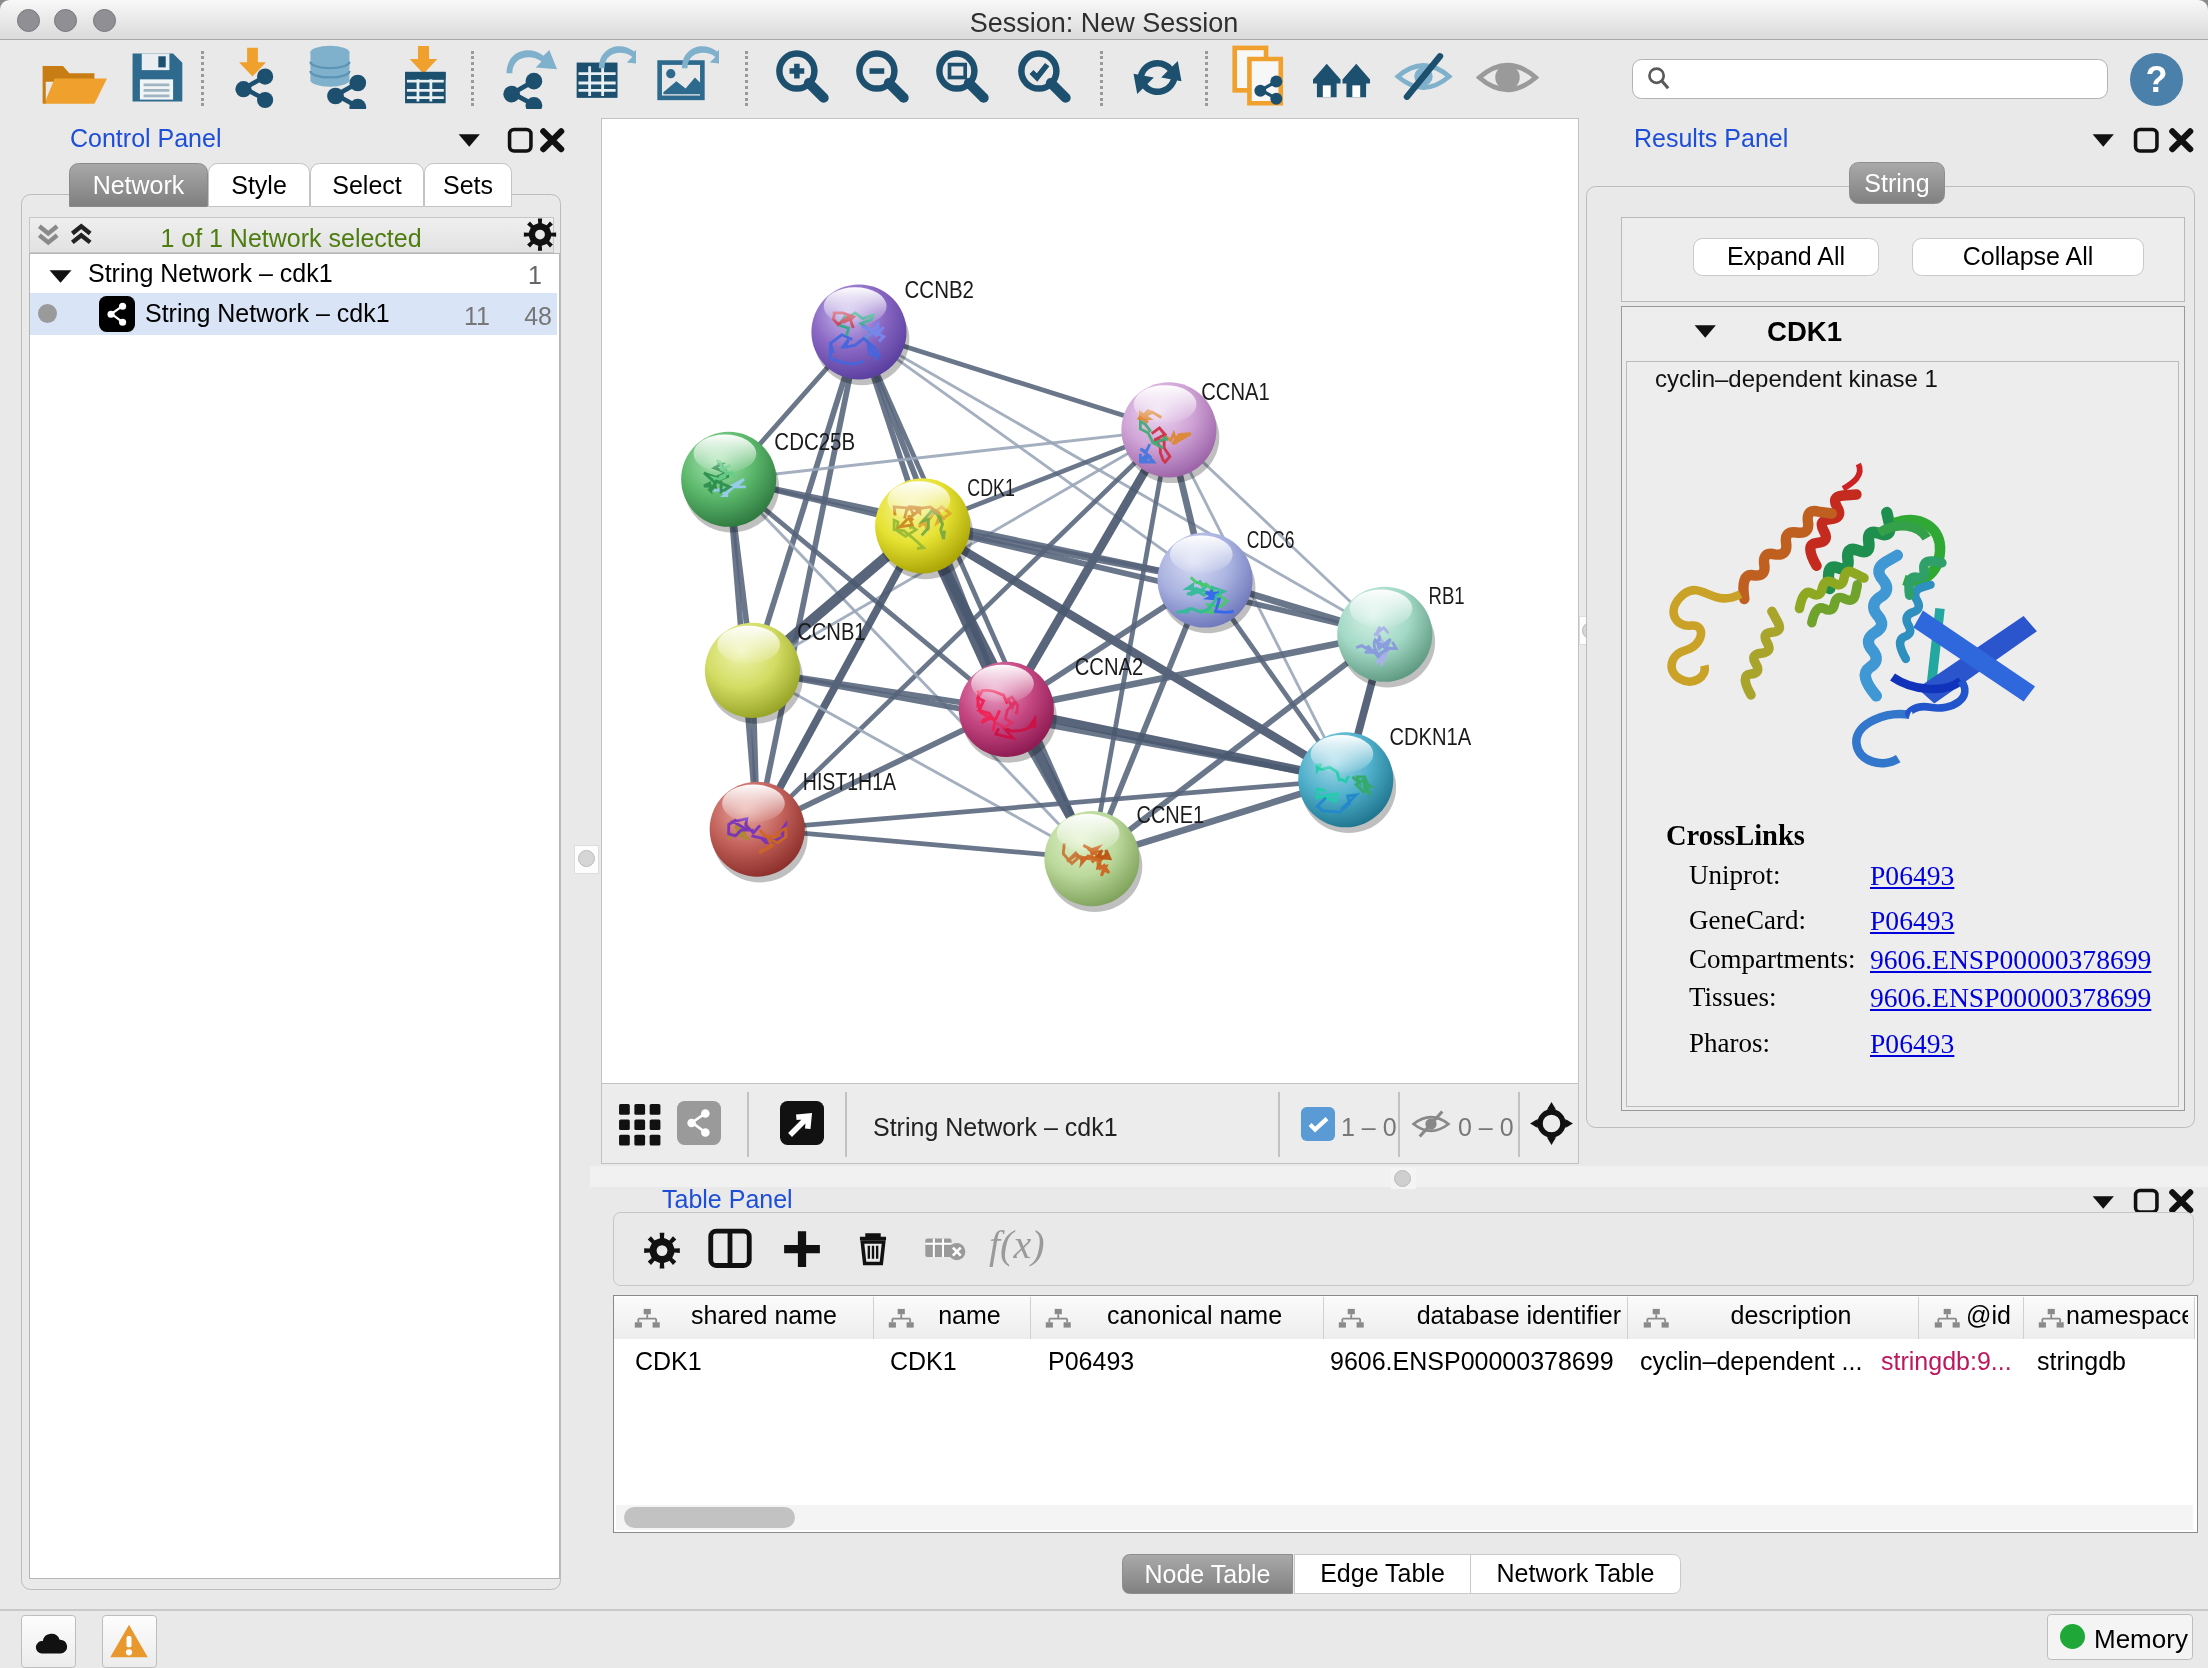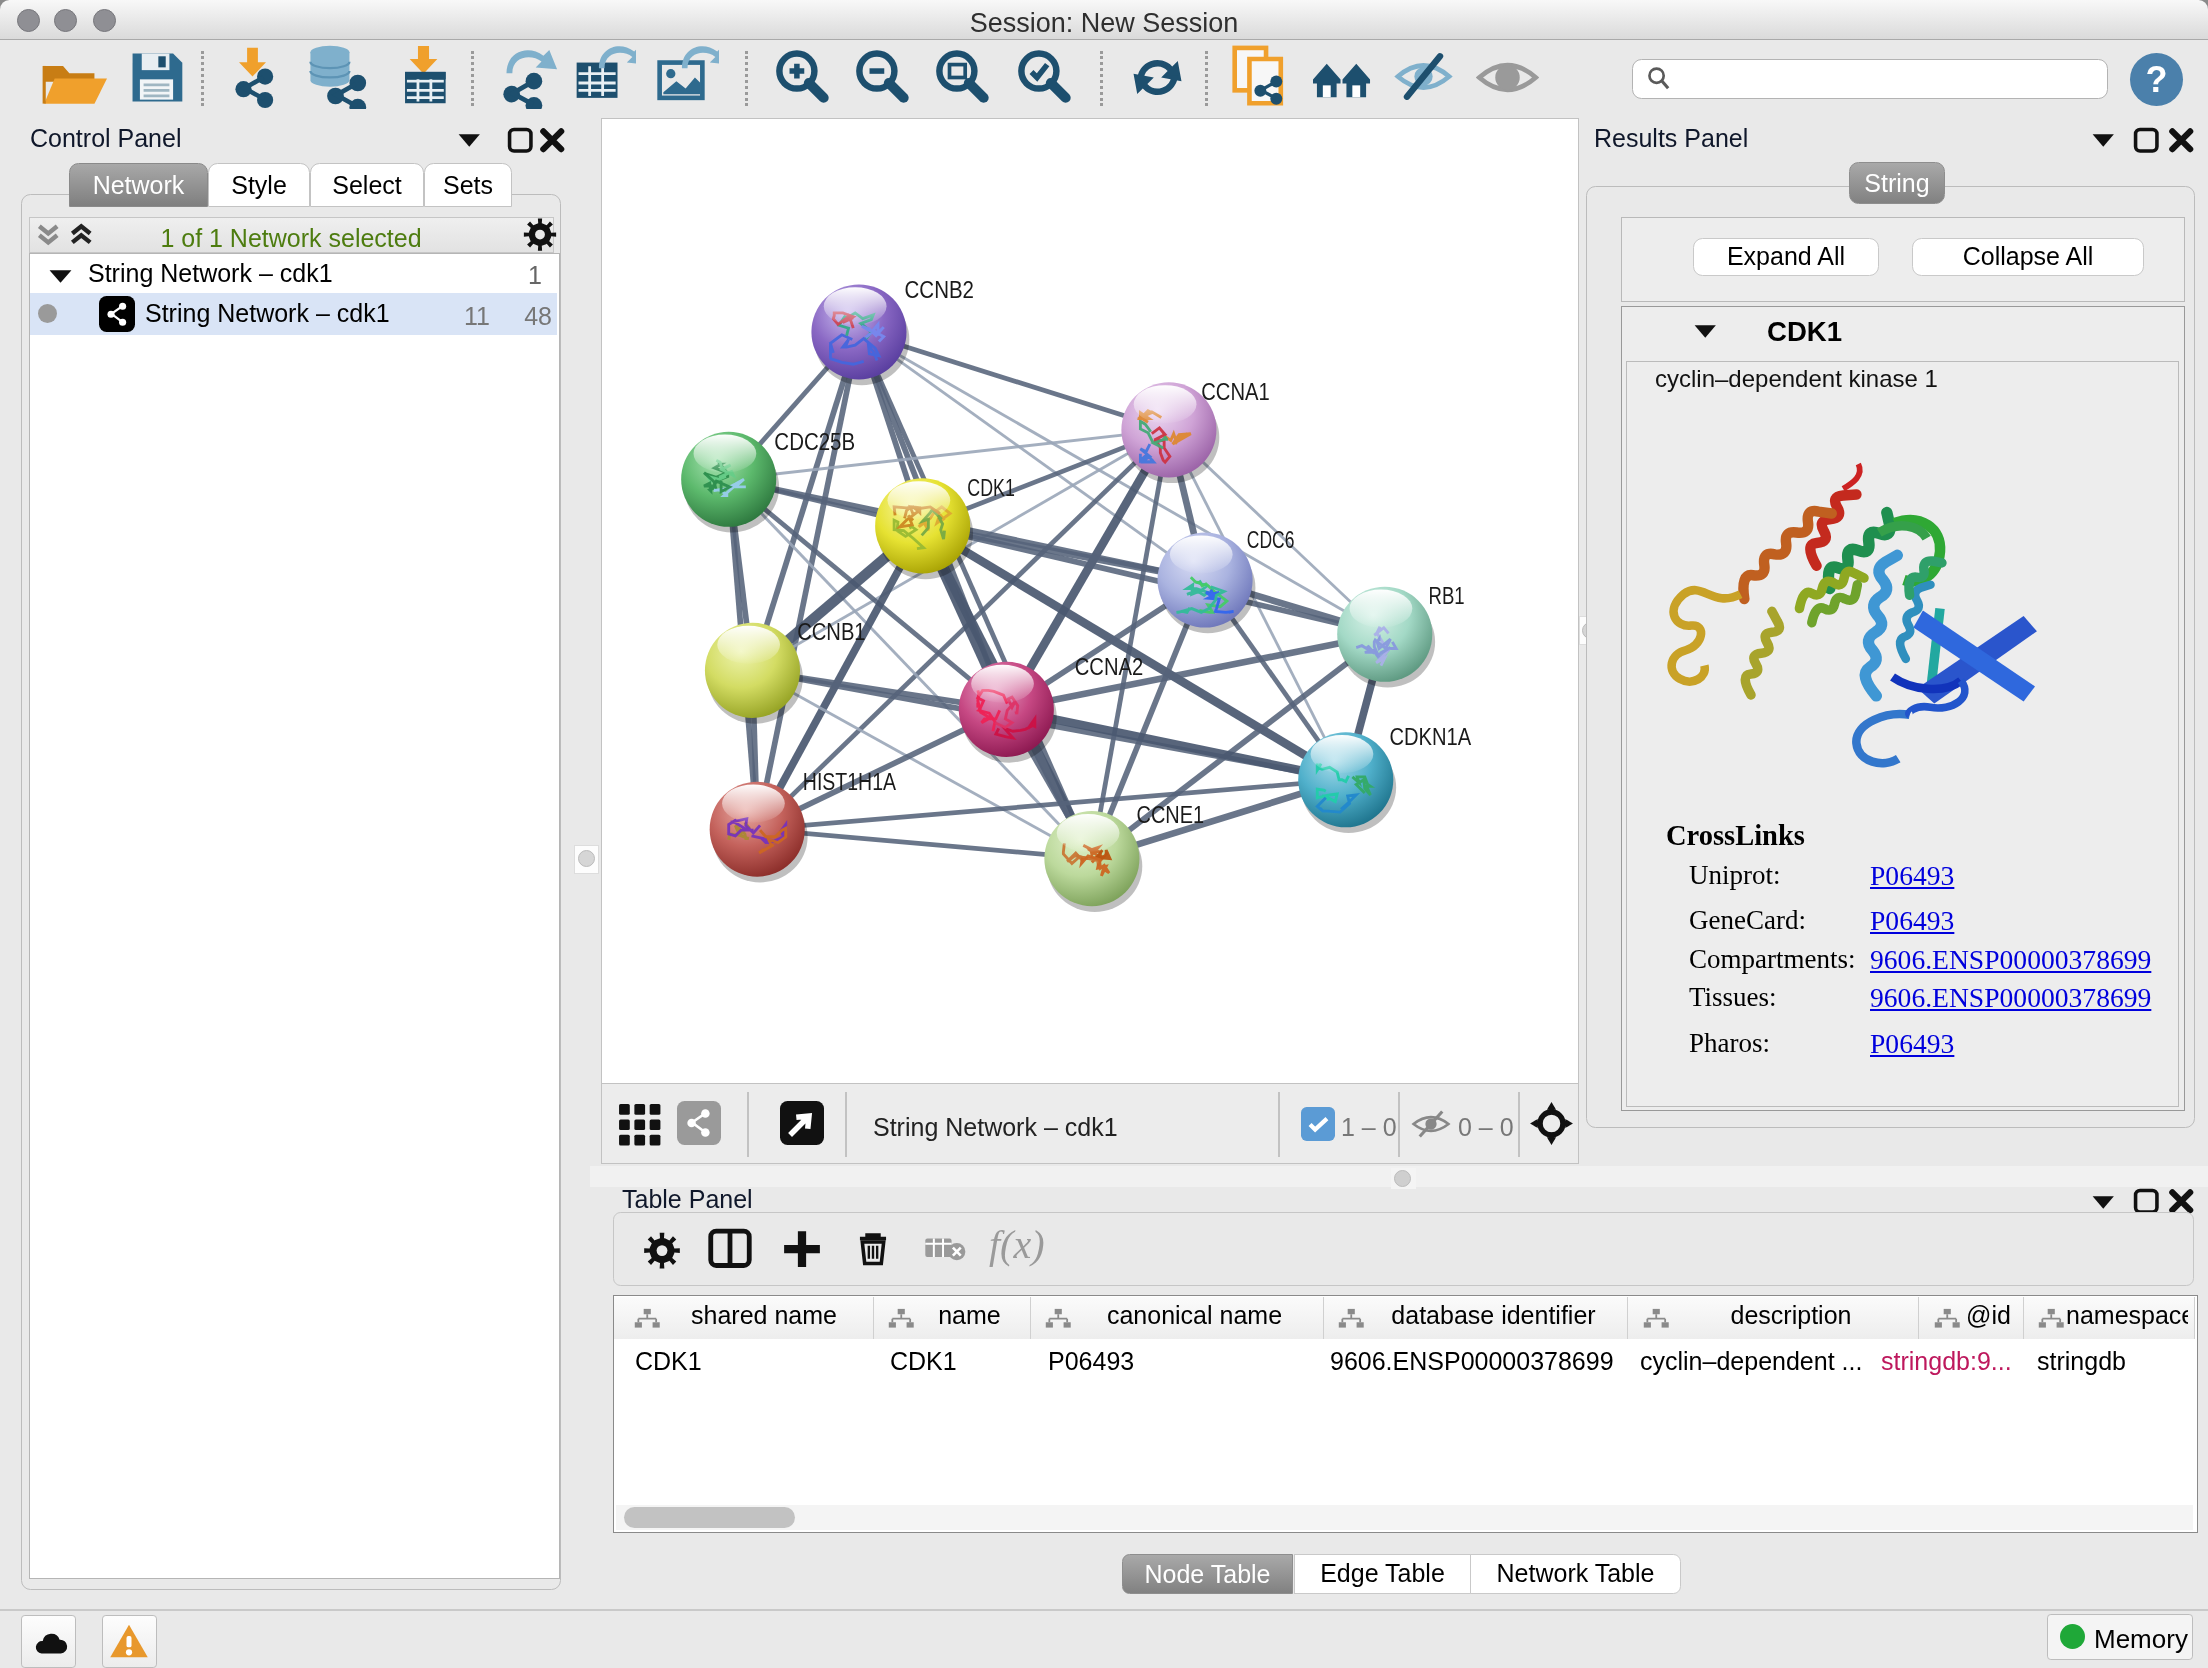--- a/index.html
+++ b/index.html
@@ -3,21 +3,21 @@
 * { box-sizing: border-box; margin:0; padding:0; }
 html,body { width:2208px; height:1668px; }
 body { font-family:"Liberation Sans",sans-serif; background:#e9e9e9; position:relative; overflow:hidden; }
 .abs { position:absolute; }
 .titlebar { left:0; top:0; width:2208px; height:40px;
   background:linear-gradient(#f8f8f8,#dadada); border-bottom:1.9px solid #a9a9a9;
   border-radius:9.5px 9.5px 0 0; }
 .light { width:23px; height:23px; border-radius:50%; background:#8f8f94; border:1.9px solid #77777c; top:8.6px; }
 .wtitle { width:2208px; text-align:center; top:7.6px; font-size:27px; color:#2f2f2f; }
 .tsep { top:9.5px; width:0px; height:55px; border-left:3.8px dotted #9a9a9a; }
-.panelhead { font-size:25px; color:#0f172a; }
+.panelhead { font-size:25px; color:#1d4ed8;margin-left:40px; }
 .tab { position:absolute; height:44px; background:#fff; border:1.9px solid #c3c3c3; color:#000;
   font-size:25px; text-align:center; line-height:42px; border-radius:9.5px 9.5px 0 0; }
 .tabsel { background:linear-gradient(#a8a8a8,#7f7f7f); color:#fff; border-color:#8a8a8a; }
 .inner { background:#e9e9e9; border:1.9px solid #bcbcbc; border-radius:9.5px; }
 .infobar { background:linear-gradient(#efefef,#e2e2e2); border:1.9px solid #c6c6c6; }
 .whitebox { background:#fff; border:1.9px solid #b5b5b5; }
 .treerow { font-size:25px; color:#000; }
 .btn { background:#fff; border:1.9px solid #c9c9c9; border-radius:9.5px; text-align:center; font-size:25px; color:#000; }
 .graybtn { background:linear-gradient(#a9a9a9,#818181); color:#fff; border:1.9px solid #8e8e8e; border-radius:9.5px; text-align:center; }
 serif, .serif { font-family:Liberation Serif, serif; }
@@ -599,21 +599,21 @@
     <path d="M32 18 v10 M12 28 h40 M12 28 v8 M52 28 v8" stroke="#8a8a8a" stroke-width="4" fill="none"></path>
   </svg>
 <div class="abs" style="left:1073px;top:1301px;width:243px;text-align:center;font-size:25px;overflow:hidden;white-space:nowrap">canonical name</div>
 <div class="abs" style="left:1324px;top:1297px;width:304px;height:42px;border-right:1.9px solid #d0d0d0;"></div>
 <svg class="abs" style="left:1337px;top:1304px" width="28.5" height="28.5" viewBox="0 0 64 54">
     <rect x="24" y="6" width="16" height="12" fill="#8a8a8a"></rect>
     <rect x="4" y="36" width="16" height="12" fill="#8a8a8a"></rect>
     <rect x="44" y="36" width="16" height="12" fill="#8a8a8a"></rect>
     <path d="M32 18 v10 M12 28 h40 M12 28 v8 M52 28 v8" stroke="#8a8a8a" stroke-width="4" fill="none"></path>
   </svg>
-<div class="abs" style="left:1366px;top:1301px;width:255px;text-align:center;font-size:25px;overflow:hidden;white-space:nowrap">database identifier</div>
+<div class="abs" style="left:1366px;top:1301px;width:255px;text-align:right;font-size:25px;overflow:hidden;white-space:nowrap">database identifier</div>
 <div class="abs" style="left:1628px;top:1297px;width:291px;height:42px;border-right:1.9px solid #d0d0d0;"></div>
 <svg class="abs" style="left:1642px;top:1304px" width="28.5" height="28.5" viewBox="0 0 64 54">
     <rect x="24" y="6" width="16" height="12" fill="#8a8a8a"></rect>
     <rect x="4" y="36" width="16" height="12" fill="#8a8a8a"></rect>
     <rect x="44" y="36" width="16" height="12" fill="#8a8a8a"></rect>
     <path d="M32 18 v10 M12 28 h40 M12 28 v8 M52 28 v8" stroke="#8a8a8a" stroke-width="4" fill="none"></path>
   </svg>
 <div class="abs" style="left:1670px;top:1301px;width:242px;text-align:center;font-size:25px;overflow:hidden;white-space:nowrap">description</div>
 <div class="abs" style="left:1919px;top:1297px;width:105px;height:42px;border-right:1.9px solid #d0d0d0;"></div>
 <svg class="abs" style="left:1933px;top:1304px" width="28.5" height="28.5" viewBox="0 0 64 54">

